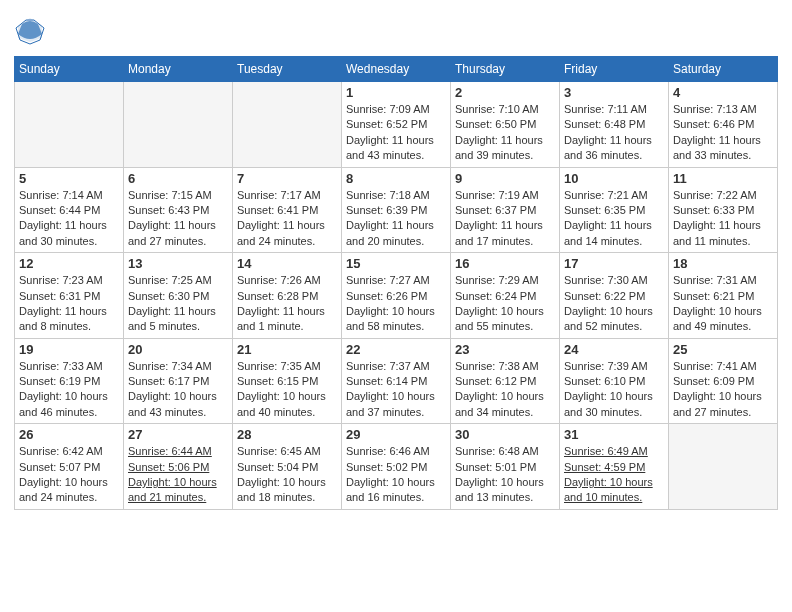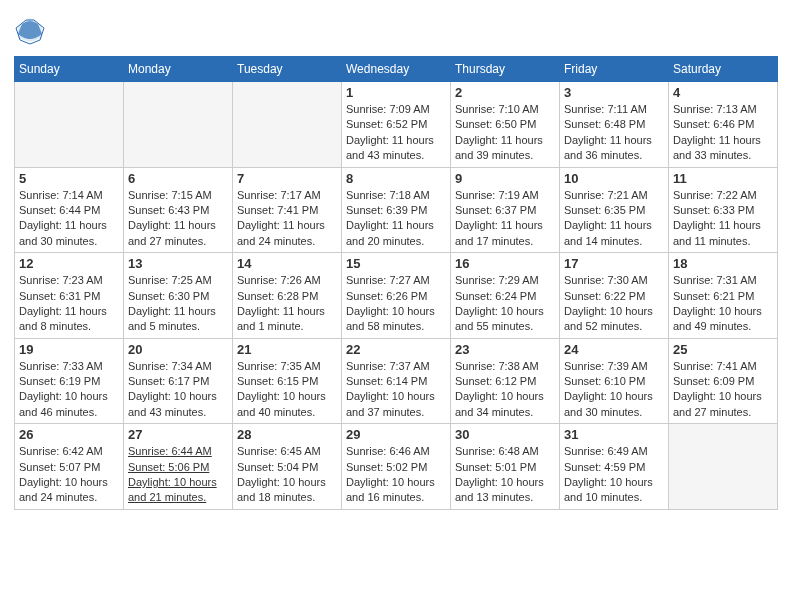--- a/index.html
+++ b/index.html
@@ -162,21 +162,21 @@
           <td>
             <div class="day-number">6</div>
             <div class="day-info" style="white-space: pre-line;">Sunrise: 7:15 AM
 Sunset: 6:43 PM
 Daylight: 11 hours
 and 27 minutes.</div>
           </td>
           <td>
             <div class="day-number">7</div>
             <div class="day-info" style="white-space: pre-line;">Sunrise: 7:17 AM
-Sunset: 7:41 PM
+Sunset: 6:41 PM
 Daylight: 11 hours
 and 24 minutes.</div>
           </td>
           <td>
             <div class="day-number">8</div>
             <div class="day-info" style="white-space: pre-line;">Sunrise: 7:18 AM
 Sunset: 6:39 PM
 Daylight: 11 hours
 and 20 minutes.</div>
           </td>
@@ -335,21 +335,21 @@
           </td>
           <td>
             <div class="day-number">30</div>
             <div class="day-info" style="white-space: pre-line;">Sunrise: 6:48 AM
 Sunset: 5:01 PM
 Daylight: 10 hours
 and 13 minutes.</div>
           </td>
           <td>
             <div class="day-number">31</div>
-            <div class="day-info" style="white-space: pre-line;">Sunrise: 6:49 AM
+            <div class="day-info" style="white-space: pre-line; text-decoration: underline;">Sunrise: 6:49 AM
 Sunset: 4:59 PM
 Daylight: 10 hours
 and 10 minutes.</div>
           </td>
           <td class="last-row"></td>
         </tr>
       </tbody>
   </table>
 </div>
 

